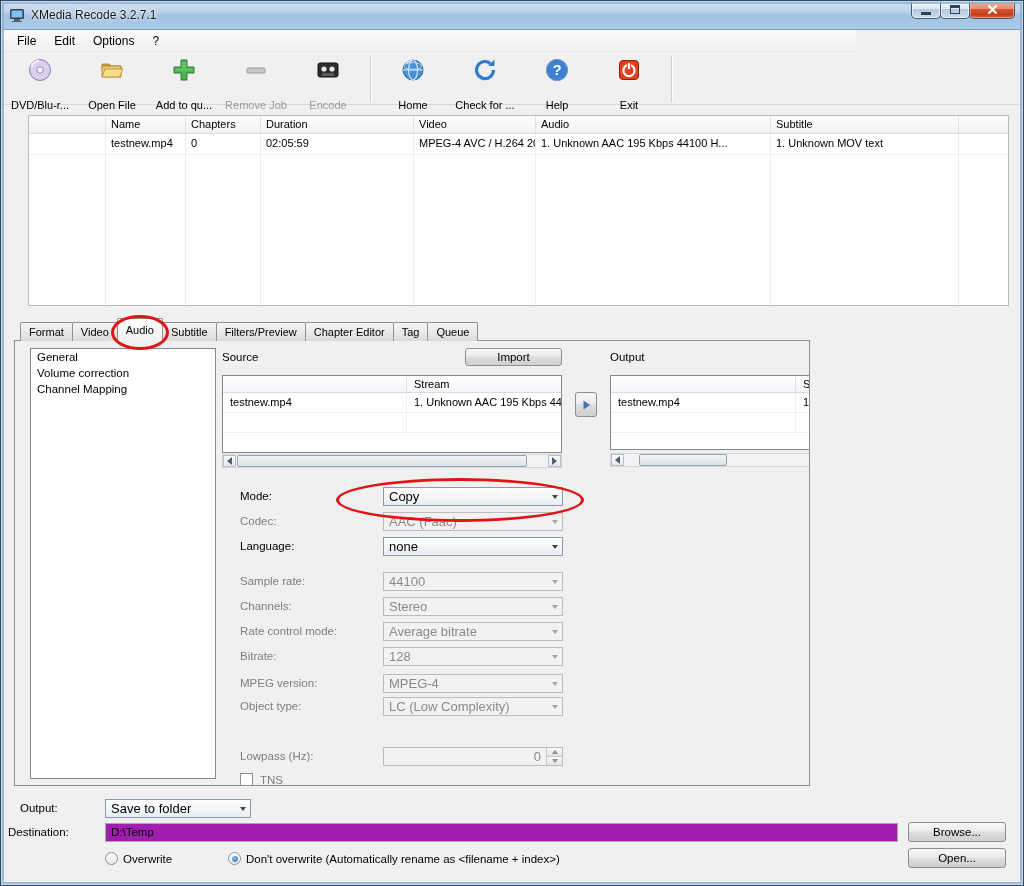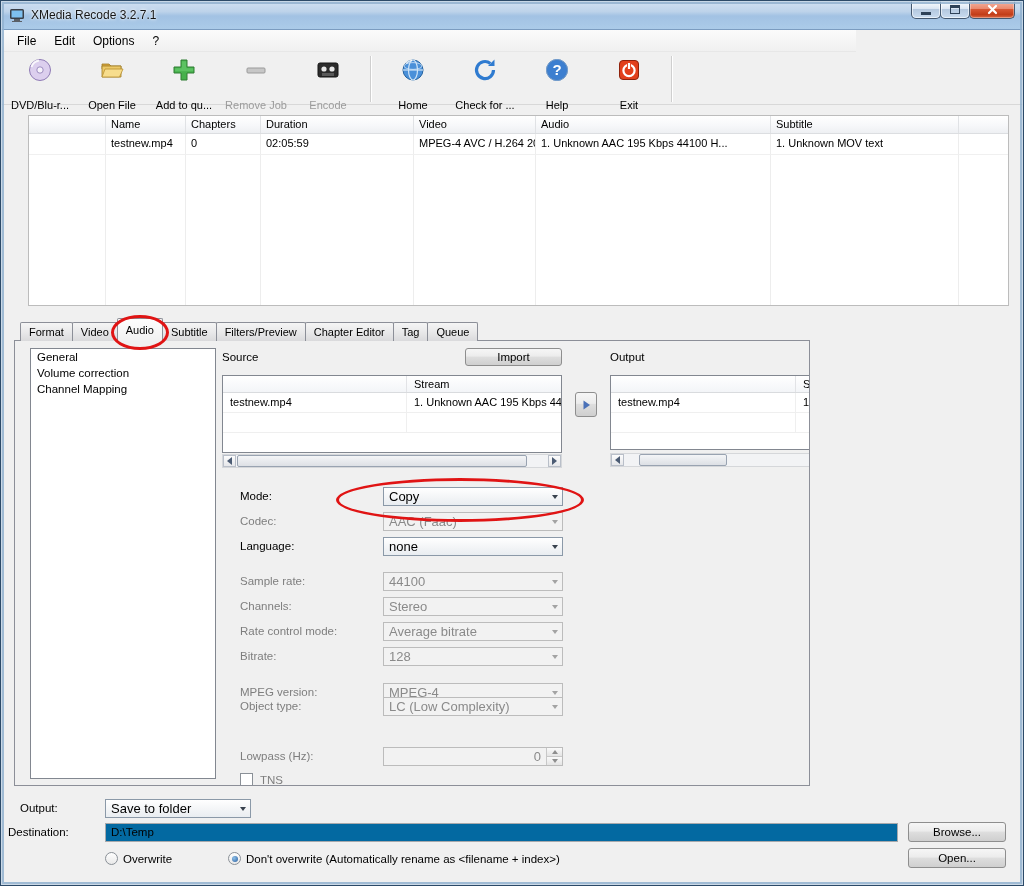--- a/index.html
+++ b/index.html
@@ -140,21 +140,21 @@
   .tri-spin-dn { width:0; height:0; border:3px solid transparent; border-top:4px solid #8e8e8e; margin-bottom:-3px; }
 
   .checkbox { position:absolute; width:13px; height:13px; background:#fff; border:1px solid #8a9097; }
   .cb-label { position:absolute; left:20px; top:0; font-size:11.5px; color:#7e7e7e; }
 
   
   .sq-btn { position:absolute; left:939px; width:24px; }
 
   
   .blabel { position:absolute; font-size:11.5px; }
-  .textbox { position:absolute; background:#0369a1; border:1px solid #a7a9ac; padding:2px 5px;
+  .textbox { position:absolute; background:#a21caf; border:1px solid #a7a9ac; padding:2px 5px;
     font-size:11.5px; white-space:nowrap; overflow:hidden; }
   .radio { position:absolute; width:13px; height:13px; border-radius:50%;
     border:1px solid #8a9097; background:linear-gradient(#fefefe,#e9e9e9); }
   .radio.checked::after { content:''; position:absolute; left:2.5px; top:2.5px; width:6px; height:6px;
     border-radius:50%; background:radial-gradient(circle at 35% 35%, #8cc0ea, #2c5f9e); }
 </style>
 </head>
 <body>
 
 <div class="titlebar">
@@ -479,21 +479,21 @@
   </div>
   <div class="frow disabled" style="top:306px;">
     <span class="flabel">Bitrate:</span>
     <div class="combo disabled">
       <span class="combo-text">128</span>
       <span class="combo-arrow">
           <span class="tri-cbo"></span>
         </span>
     </div>
   </div>
-  <div class="frow disabled" style="top:342px;text-decoration:underline;">
+  <div class="frow disabled" style="top:333px;text-decoration:underline;">
     <span class="flabel">MPEG version:</span>
     <div class="combo disabled">
       <span class="combo-text">MPEG-4</span>
       <span class="combo-arrow">
           <span class="tri-cbo"></span>
         </span>
     </div>
   </div>
   <div class="frow disabled" style="top:356px;">
     <span class="flabel">Object type:</span>

